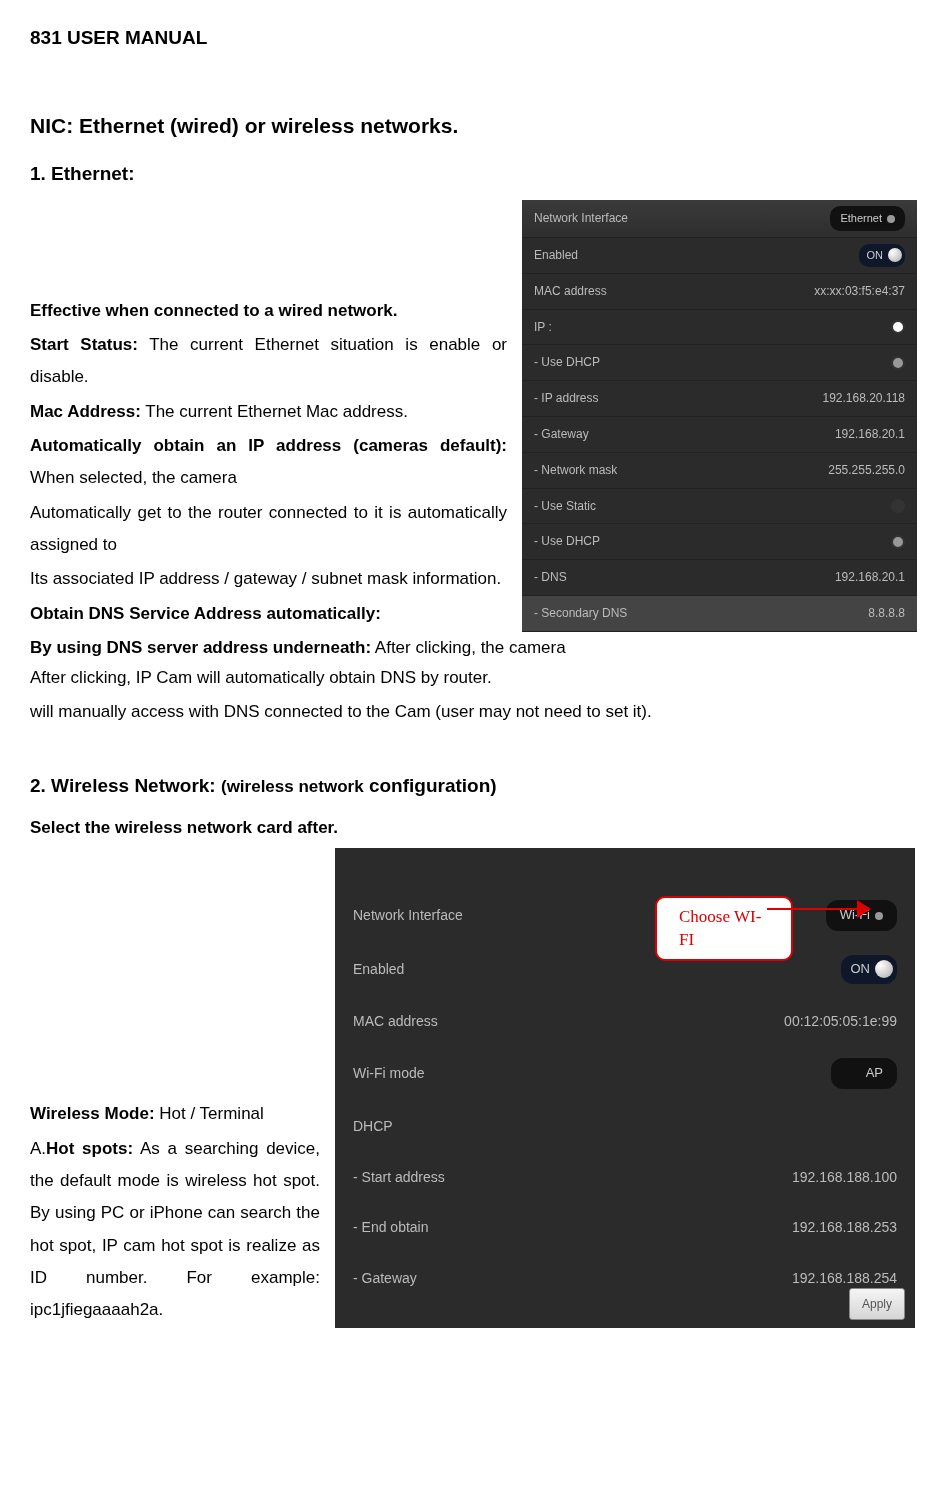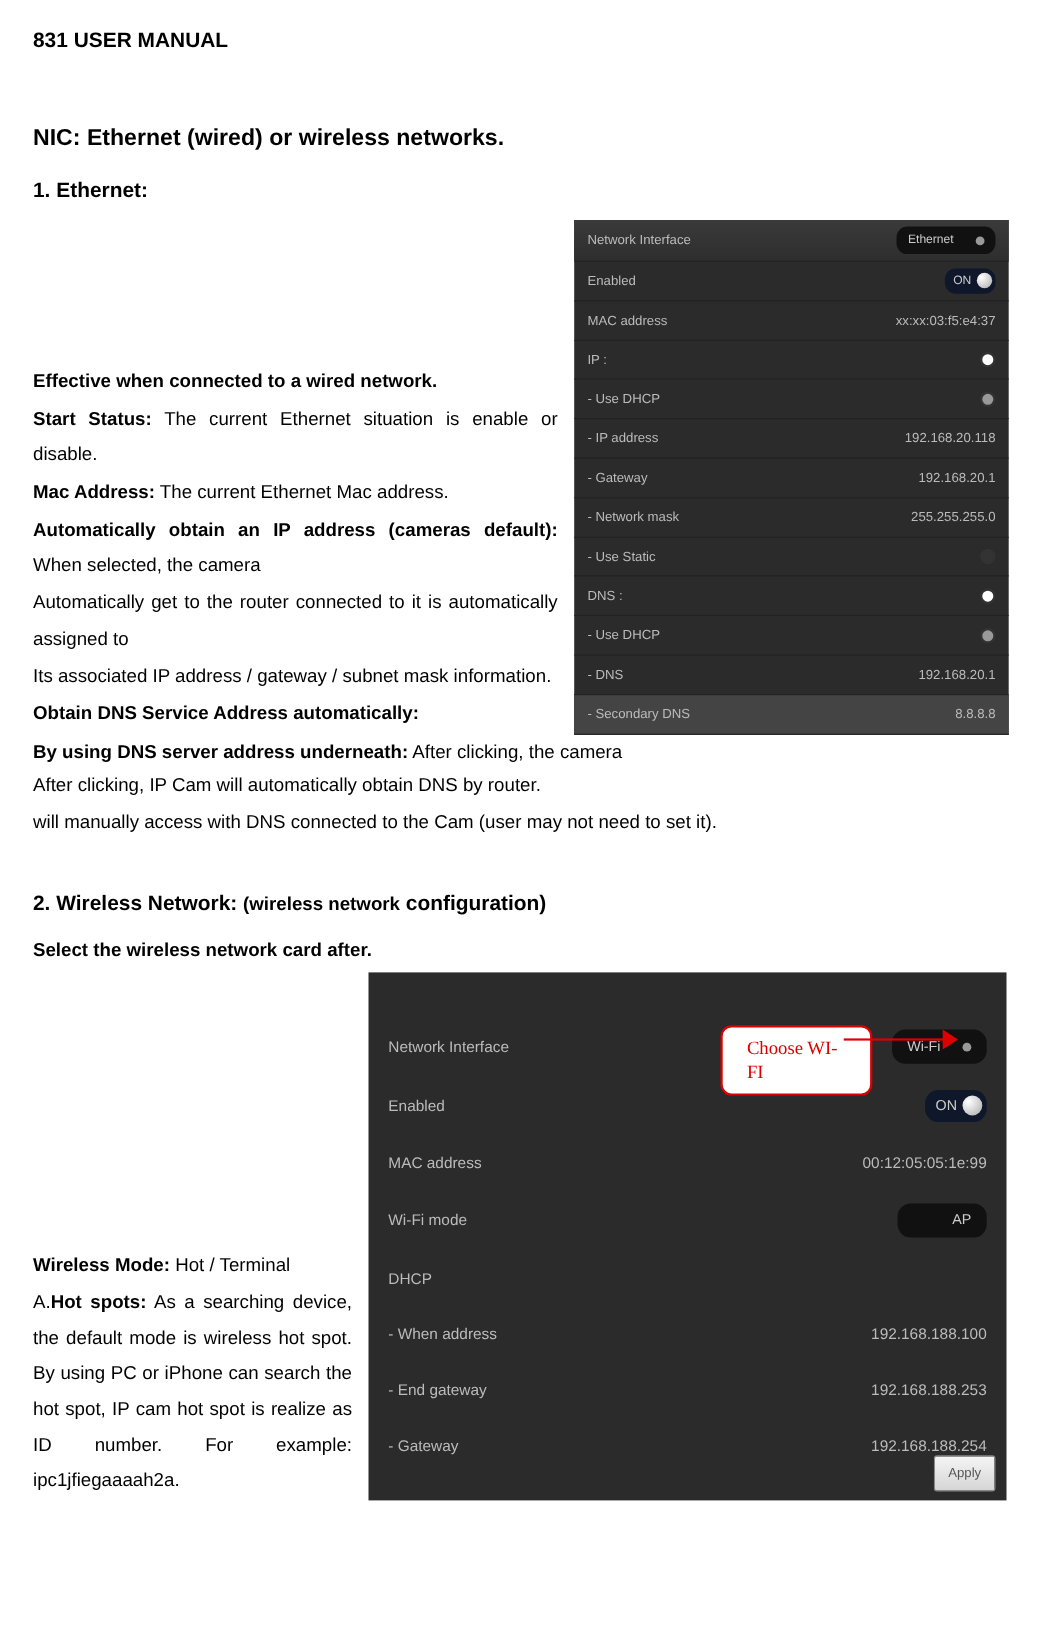--- a/index.html
+++ b/index.html
@@ -58,21 +58,21 @@
     background: linear-gradient(#3a3a3a,#2e2e2e);
   }
   .pill {
     background: #111;
     border-radius: 10px;
     padding: 2px 10px;
     color: #ccc;
     font-size: 11px;
     display: inline-flex;
     align-items: center;
-    gap: 20px;
+    gap: 5px;
   }
   .pill .dot {
     width: 8px; height: 8px; border-radius: 50%; background: #999;
   }
   .toggle {
     display: inline-flex;
     align-items: center;
     background: #0f172a;
     border-radius: 10px;
     padding: 1px 3px 1px 8px;
@@ -196,24 +196,20 @@
     </div>
     <div class="panel-row">
       <span>- Network mask</span>
       <span>255.255.255.0</span>
     </div>
     <div class="panel-row">
       <span>- Use Static</span>
       <span class="radio-dot" style="background:#333;"></span>
     </div>
     <div class="panel-row">
-      <span>DNS :</span>
-      <span class="radio-dot" style="background:#fff;"></span>
-    </div>
-    <div class="panel-row">
       <span>- Use DHCP</span>
       <span class="radio-dot"></span>
     </div>
     <div class="panel-row">
       <span>- DNS</span>
       <span>192.168.20.1</span>
     </div>
     <div class="panel-row" style="background:#444;">
       <span>- Secondary DNS</span>
       <span>8.8.8.8</span>
@@ -270,25 +266,25 @@
       <span class="pill">
           <span class="knob" style="width:16px;height:16px;border-radius:50%;"></span>
           <span>AP</span>
         </span>
     </div>
     <div class="panel-row">
       <span>DHCP</span>
       <span></span>
     </div>
     <div class="panel-row">
-      <span>- When address</span>
+      <span>- Start address</span>
       <span>192.168.188.100</span>
     </div>
     <div class="panel-row">
-      <span>- End gateway</span>
+      <span>- End obtain</span>
       <span>192.168.188.253</span>
     </div>
     <div class="panel-row">
       <span>- Gateway</span>
       <span>192.168.188.254</span>
     </div>
     <div class="apply-btn">Apply</div>
   </div>
 </div>
 

